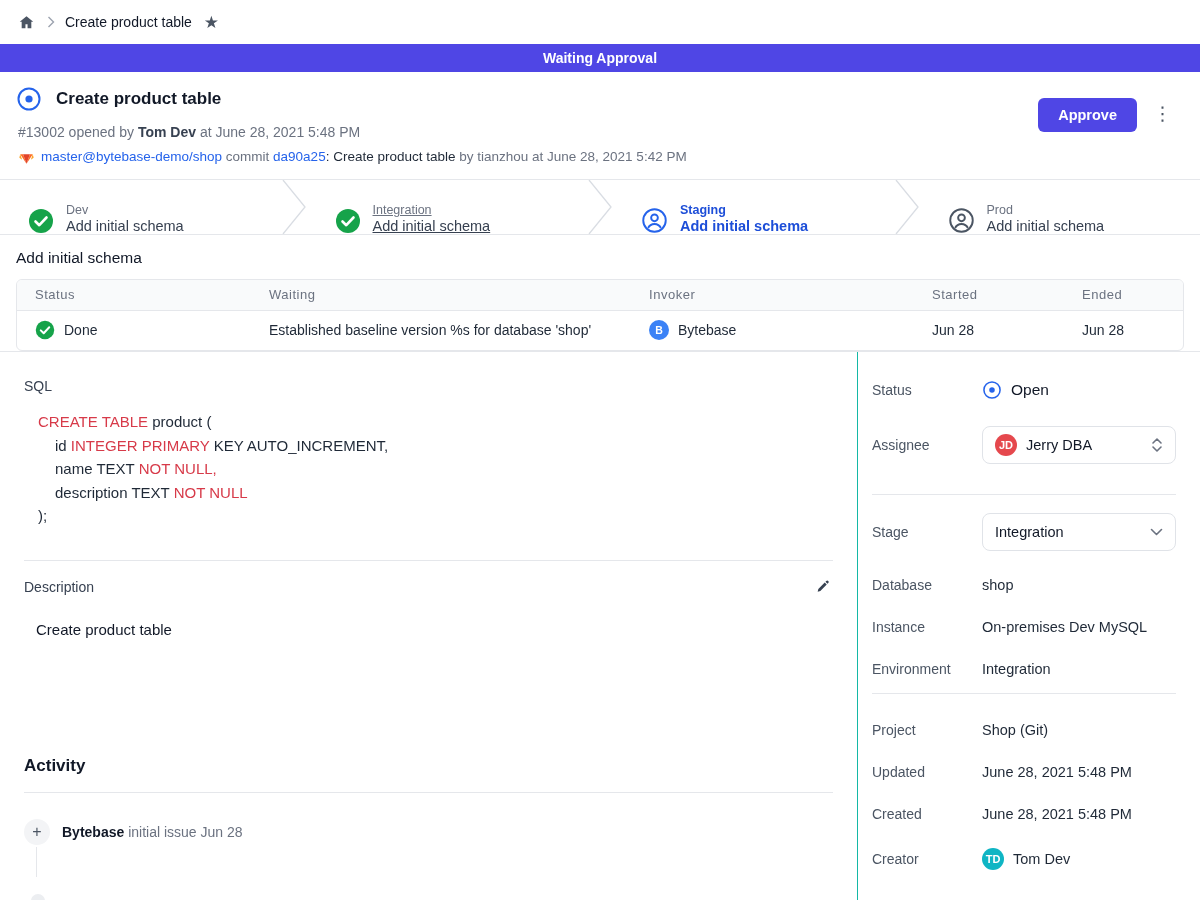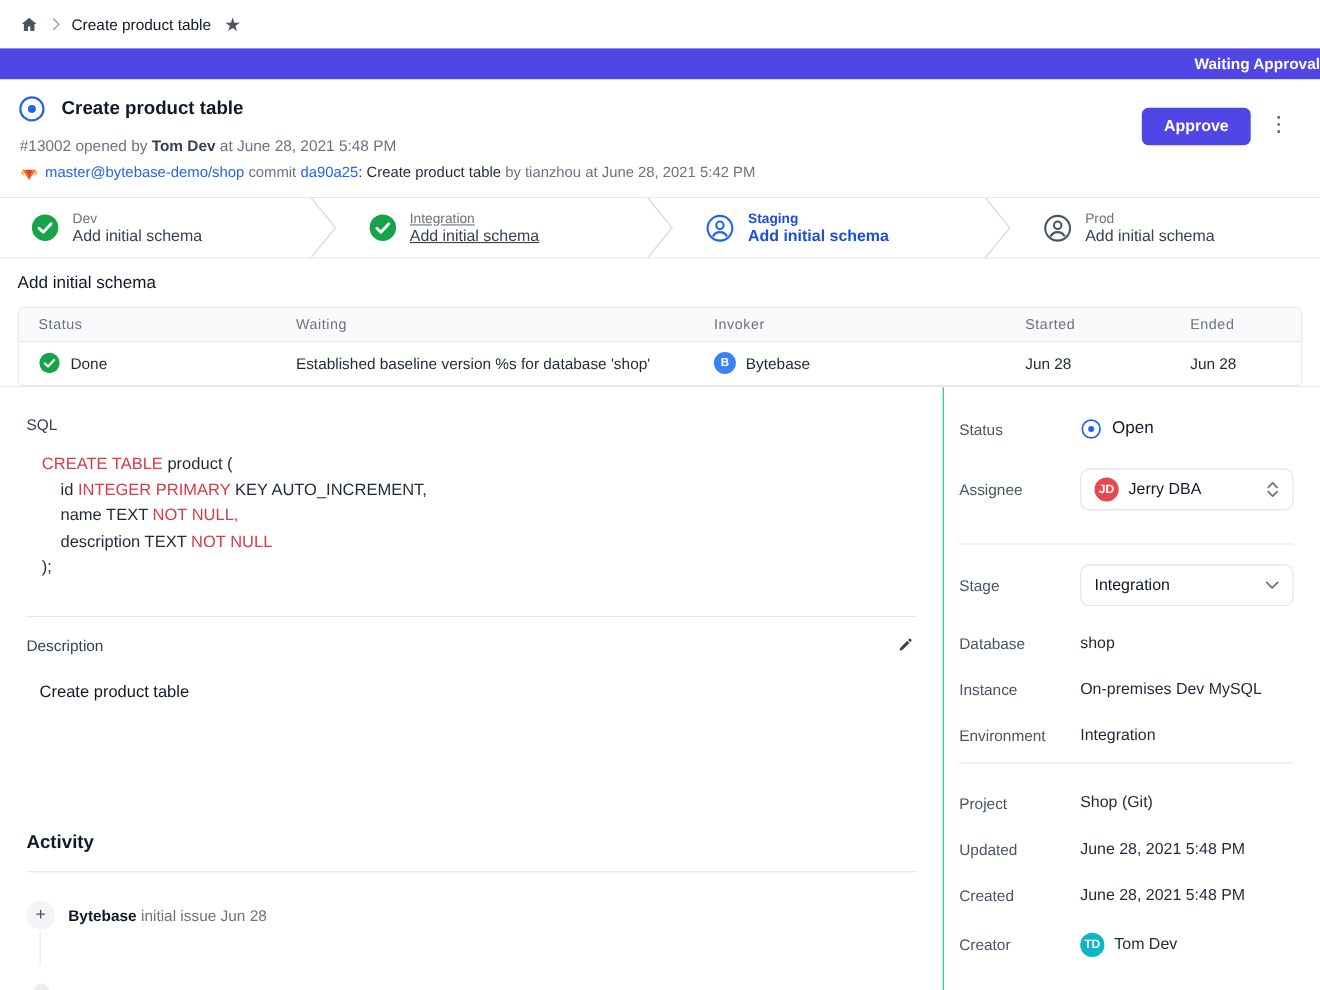--- a/index.html
+++ b/index.html
@@ -8,41 +8,41 @@
   #app { width:1200px; height:900px; display:flex; flex-direction:column; background:#fff; }
 
   
   .topbar { height:44px; display:flex; align-items:center; gap:10px; padding:0 16px; flex:none; }
   .topbar .crumb-title { font-size:14px; font-weight:500; color:#111827; }
   .icon-btn { background:none; border:none; cursor:pointer; display:flex; align-items:center; padding:2px; }
   .star { color:#4b5563; font-size:17px; line-height:1; }
 
   
   .banner { height:28px; background:var(--accent,#4f46e5); color:#fff; display:flex;
-    align-items:center; justify-content:flex-end; font-size:14px; font-weight:600; flex:none; }
+    align-items:center; justify-content:center; font-size:14px; font-weight:600; flex:none; }
 
   
   .header { padding:14px 24px 14px 16px; display:flex; flex:none; }
   .header-left { flex:1; min-width:0; }
   .title-row { display:flex; align-items:center; gap:14px; }
   .issue-title { font-size:17px; font-weight:700; color:#111827; }
   .meta-line { margin:12px 0 0 2px; font-size:14px; color:#6b7280; }
   .meta-line .author { color:#374151; font-weight:600; }
   .commit-line { margin:9px 0 0 2px; font-size:13.5px; color:#6b7280; display:flex; align-items:flex-start; gap:6px; }
   .link { color:var(--link,#2563eb); text-decoration:none; cursor:pointer; }
   .commit-msg { color:#1f2937; font-weight:500; }
   .header-actions { display:flex; align-items:flex-start; gap:12px; padding-top:12px; }
   .btn-primary { background:var(--accent,#4f46e5); color:#fff; border:none; border-radius:6px;
     font-size:14.5px; font-weight:600; padding:9px 20px; cursor:pointer; font-family:inherit; }
   .kebab { font-size:19px; color:#4b5563; line-height:1; padding:4px 2px; }
 
   
   .stagebar { height:56px; border-top:1px solid #e5e7eb; border-bottom:1px solid #e5e7eb;
     display:flex; align-items:stretch; flex:none; }
-  .stage { flex:1; display:flex; align-items:center; gap:12px; padding-left:28px; cursor:pointer; min-width:0; }
+  .stage { flex:1; display:flex; align-items:flex-end; gap:12px; padding-left:28px; cursor:pointer; min-width:0; }
   .stage-sep { flex:none; width:26px; height:100%; }
   .stage-env { font-size:12.5px; color:#6b7280; }
   .stage-task { font-size:14.5px; color:#374151; margin-top:1px; }
   .stage.active .stage-env, .stage.active .stage-task { color:var(--staging,#1d4ed8); font-weight:700; }
   .stage.hovered .stage-env, .stage.hovered .stage-task { text-decoration:underline; }
 
   
   .task-section { padding:14px 16px 0; flex:none; }
   .task-title { font-size:15.5px; font-weight:500; color:#111827; margin-bottom:12px; }
   .tbl-wrap { border:1px solid #e5e7eb; border-radius:6px; overflow:hidden; }

